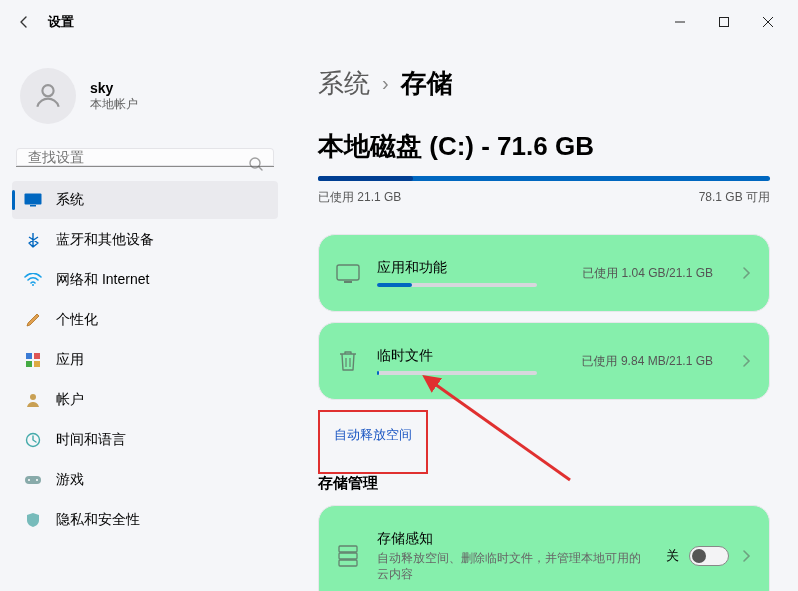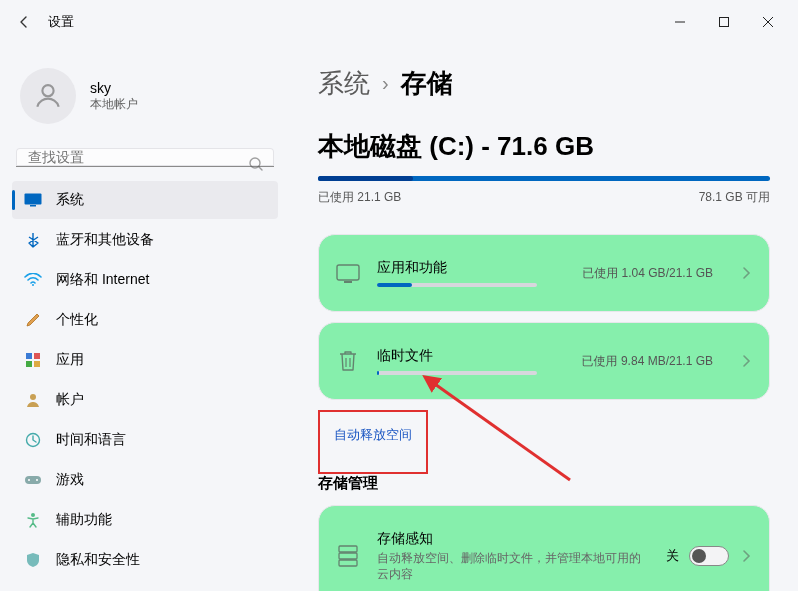--- a/index.html
+++ b/index.html
@@ -1,27 +1,27 @@
 <!DOCTYPE html>
 <html><head>
 <meta charset="utf-8">
 <style>
 * { box-sizing: border-box; margin: 0; padding: 0; font-family: "Segoe UI", "Microsoft YaHei", sans-serif; }
 body { width: 798px; height: 591px; background: #f5f6f9; overflow: hidden; position: relative; }
-.titlebar { height: 44px; display: flex; align-items: center; padding: 0 8px; }
+.titlebar { height: 44px; display: flex; align-items: center; padding: 0 8px; font-weight: bold; }
 .back-btn { width: 32px; height: 32px; display: flex; align-items: center; justify-content: center; border-radius: 4px; }
 .app-title { font-size: 13px; margin-left: 8px; }
 .win-controls { margin-left: auto; display: flex; gap: 0; }
 .win-btn { width: 44px; height: 32px; display: flex; align-items: center; justify-content: center; }
 .layout { display: flex; height: calc(591px - 44px); }
 .sidebar { width: 290px; padding: 8px 12px 0 12px; display: flex; flex-direction: column; }
 .user-block { display: flex; align-items: center; padding: 16px 8px 24px 8px; gap: 14px; }
 .avatar { width: 56px; height: 56px; border-radius: 50%; background: #e8e8ec; display: flex; align-items: center; justify-content: center; }
 .avatar svg { width: 32px; height: 32px; opacity: .55; }
-.user-name { font-size: 14px; font-weight: 400; }
+.user-name { font-size: 14px; font-weight: 700; }
 .user-sub { font-size: 12px; color: #5f5f5f; }
 .search { position: relative; margin: 0 4px 14px 4px; }
 .search input { width: 100%; height: 19px; border: none; border-bottom: 1px solid #8a8a8a; background: #fcfcfd; border-radius: 4px 4px 0 0; padding: 0 36px 0 12px; font-size: 14px; outline: none; box-shadow: 0 0 0 1px #e4e4e8 inset; }
 .search-icon { position: absolute; right: 10px; top: 8px; opacity: .55; }
 .nav { list-style: none; display: flex; flex-direction: column; gap: 2px; }
 .nav-item { display: flex; align-items: center; height: 38px; padding: 0 12px 0 12px; border-radius: 4px; font-size: 14px; gap: 14px; position: relative; }
 .nav-item.selected { background: #eaeaee; }
 .nav-item.selected::before { content: ""; position: absolute; left: 0; top: 9px; bottom: 9px; width: 3px; background: #0067c0; border-radius: 2px; }
 .nav-icon { width: 18px; height: 18px; display: flex; align-items: center; justify-content: center; }
 .content { flex: 1; padding: 22px 28px 0 28px; overflow: hidden; }
@@ -171,29 +171,20 @@
               <rect x="1" y="3" width="16" height="8" rx="4" fill="#8aa"></rect>
               <circle cx="5" cy="7" r="1" fill="#fff"></circle>
               <circle cx="13" cy="7" r="1" fill="#fff"></circle>
             </svg>
           </span>
           <span>游戏</span>
         </li>
       <li class="nav-item">
           <span class="nav-icon">
             <svg width="16" height="16" viewBox="0 0 16 16">
-              <circle cx="8" cy="3" r="2" fill="#5b8"></circle>
-              <path d="M3 6l5 1 5-1M8 7v4l-3 4m3-4 3 4" fill="none" stroke="#5b8" stroke-width="1.4" stroke-linecap="round"></path>
-            </svg>
-          </span>
-          <span>辅助功能</span>
-        </li>
-      <li class="nav-item">
-          <span class="nav-icon">
-            <svg width="16" height="16" viewBox="0 0 16 16">
               <path d="M8 1l6 2v5c0 4-3 6-6 7-3-1-6-3-6-7V3z" fill="#7bb"></path>
             </svg>
           </span>
           <span>隐私和安全性</span>
         </li>
     </ul>
   </div>
 
   <div class="content">
     <div class="breadcrumb">

